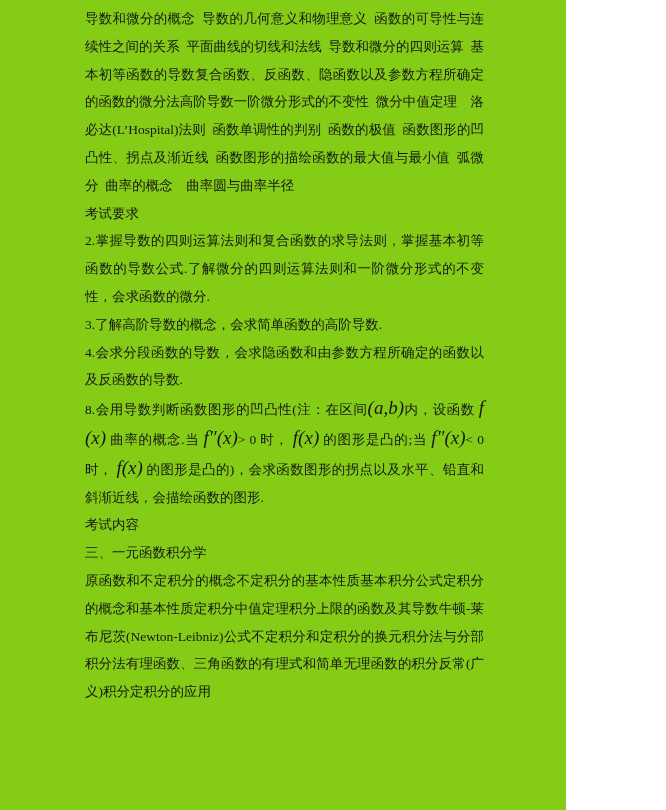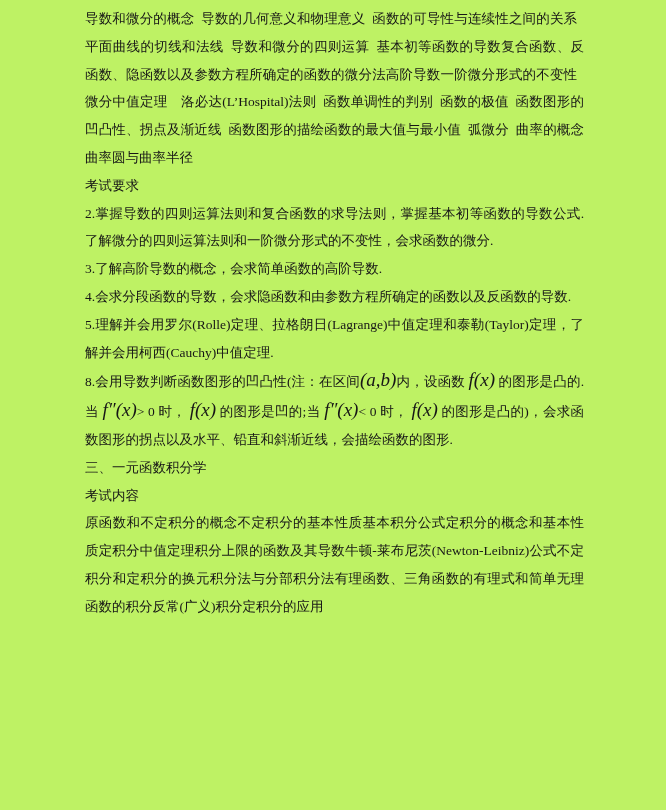--- a/index.html
+++ b/index.html
@@ -2,23 +2,23 @@
 <html><head>
 <meta charset="utf-8">
 <style>
   html, body {
     margin: 0;
     padding: 0;
     background: #ffffff;
   }
   .page {
     position: relative;
-    width: 666px;
+    width: 566px;
     height: 810px;
-    background: #bef264;
+    background: #84cc16;
     box-sizing: border-box;
     padding: 5px 82px 0 85px;
     overflow: hidden;
     color: #161616;
     font-family: "Liberation Serif", "DejaVu Serif", serif;
     font-size: 13.5px;
     line-height: 27.8px;
   }
   .para {
     margin: 0;
@@ -44,28 +44,27 @@
 
   <p class="para heading">考试要求</p>
 
 
   <p class="para">2.掌握导数的四则运算法则和复合函数的求导法则，掌握基本初等函数的导数公式.了解微分的四则运算法则和一阶微分形式的不变性，会求函数的微分.</p>
 
   <p class="para">3.了解高阶导数的概念，会求简单函数的高阶导数.</p>
 
   <p class="para">4.会求分段函数的导数，会求隐函数和由参数方程所确定的函数以及反函数的导数.</p>
 
-  <p class="para">5.理解并会用罗尔(Rolle)定理、拉格朗日(Lagrange)中值定理和泰勒(Taylor)定理，了解并会用柯西(Cauchy)中值定理.</p>
 
 
 
   <p class="para">
-    <span>8.会用导数判断函数图形的凹凸性(注：在区间</span><span class="math">(a,b)</span><span>内，设函数 </span><span class="math">f(x)</span><span> 的图形是凸的.当 </span><span class="math">f″(x)</span><span>&gt; 0 时， </span><span class="math">f(x)</span><span> 的图形是凹的;当 </span><span class="math">f″(x)</span><span>&lt; 0 时， </span><span class="math">f(x)</span><span> 的图形是凸的)，会求函数图形的拐点以及水平、铅直和斜渐近线，会描绘函数的图形.</span>
+    <span>8.会用导数判断函数图形的凹凸性(注：在区间</span><span class="math">(a,b)</span><span>内，设函数 </span><span class="math">f(x)</span><span> 曲率的概念.当 </span><span class="math">f″(x)</span><span>&gt; 0 时， </span><span class="math">f(x)</span><span> 的图形是凸的;当 </span><span class="math">f″(x)</span><span>&lt; 0 时， </span><span class="math">f(x)</span><span> 的图形是凸的)，会求函数图形的拐点以及水平、铅直和斜渐近线，会描绘函数的图形.</span>
   </p>
 
 
+  <p class="para heading">考试内容</p>
+
   <p class="para heading">三、一元函数积分学</p>
-
-  <p class="para heading">考试内容</p>
 
   <p class="para">原函数和不定积分的概念不定积分的基本性质基本积分公式定积分的概念和基本性质定积分中值定理积分上限的函数及其导数牛顿-莱布尼茨(Newton-Leibniz)公式不定积分和定积分的换元积分法与分部积分法有理函数、三角函数的有理式和简单无理函数的积分反常(广义)积分定积分的应用</p>
 
 </div>
 
 </body></html>

